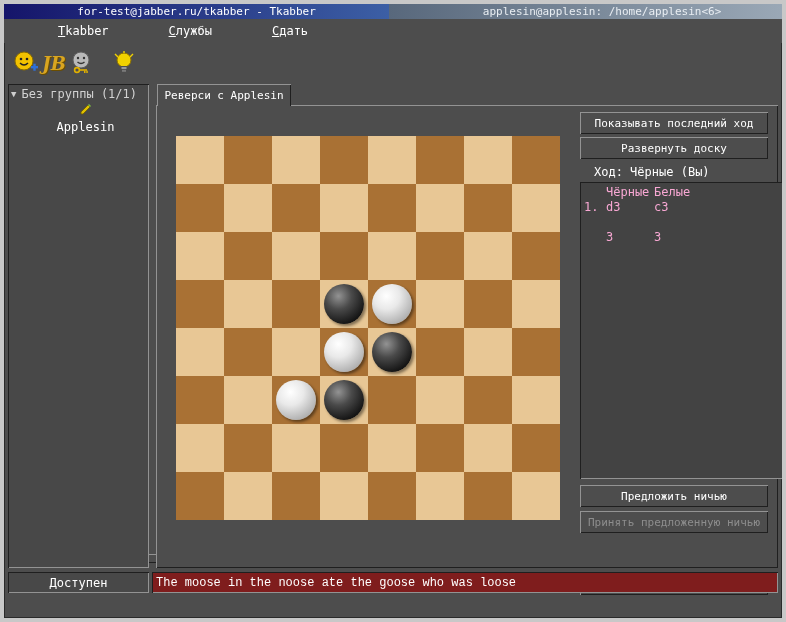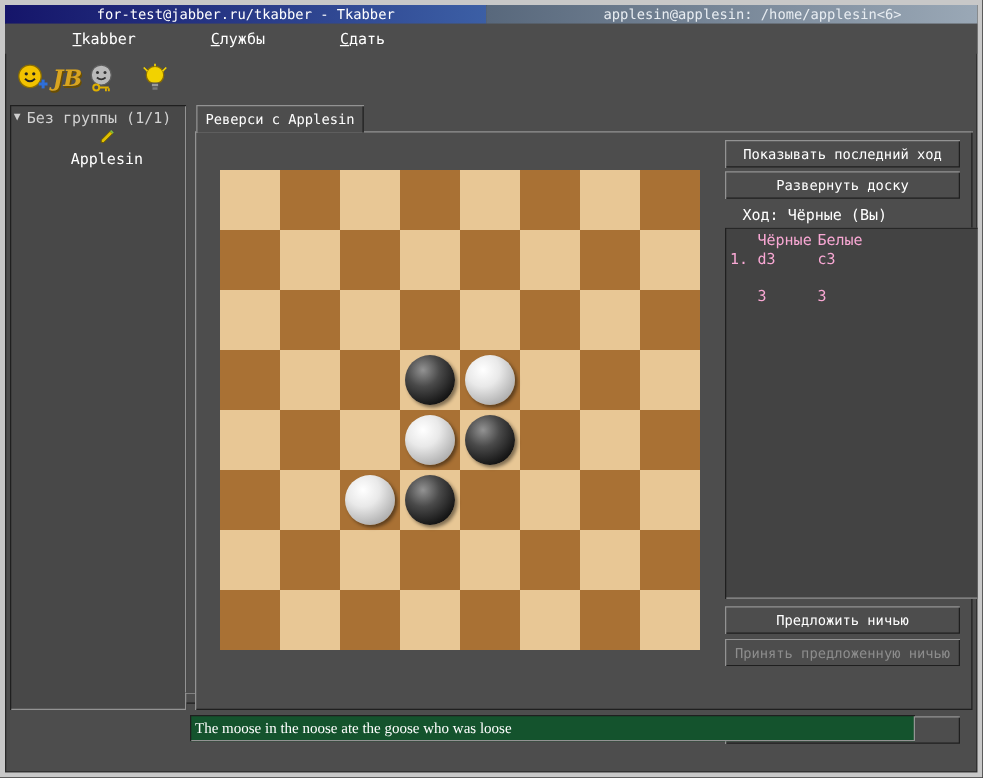--- a/index.html
+++ b/index.html
@@ -50,22 +50,22 @@
        box-shadow:inset 1px 1px 0 #939393, inset -1px -1px 0 #1f1f1f;cursor:default;white-space:nowrap;}
   .btn.disabled{color:#8d8d8d;}
   .turn-label{position:absolute;left:426px;top:60px;color:#ffffff;font-size:12px;white-space:nowrap;margin-left:12px;}
   .movelist{position:absolute;left:424px;top:77px;width:220px;height:297px;background:#434343;color:#f9a8d4;
             font-size:12px;box-shadow:inset 1px 1px 0 #1f1f1f, inset -1px -1px 0 #939393;padding-top:3px;box-sizing:border-box;}
   .ml-row{display:grid;grid-template-columns:22px 48px auto;padding-left:4px;line-height:15px;}
   .ml-totals{margin-top:15px;}
   
   .statusbar{position:absolute;left:4px;top:568px;width:141px;height:21px;background:#484848;color:#fff;
              font-size:12px;display:flex;align-items:center;justify-content:center;}
-  .chat-input{position:absolute;left:148px;top:568px;width:580px;height:21px;background:#14532d;color:#ffffff;
-              border:none;outline:none;font-family:Liberation Serif, serif;font-size:12px;padding:0 4px;box-sizing:border-box;
+  .chat-input{position:absolute;left:148px;top:568px;width:626px;height:21px;background:#7f1d1d;color:#ffffff;
+              border:none;outline:none;font-family:Liberation Mono, monospace;font-size:12px;padding:0 4px;box-sizing:border-box;
               box-shadow:inset 1px 1px 0 #1f1f1f, inset -1px -1px 0 #939393;}
 </style>
 </head>
 <body>
 
 <div id="window">
 
   <div class="titlebar">
     <div class="tb-left">for-test@jabber.ru/tkabber - Tkabber</div>
     <div class="tb-right">applesin@applesin: /home/applesin&lt;6&gt;</div>
@@ -234,16 +234,19 @@
         <span>3</span>
       </div>
     </div>
 
     <div class="btn disabled" style="top:406px;">Принять предложенную ничью</div>
     <div class="btn" style="top:380px;">Предложить ничью</div>
     <div class="btn" style="top:432px;margin-top:36px;">Сдать партию</div>
 
   </div>
 
+  <div class="statusbar sunken">
+    <span>Доступен</span>
+  </div>
 
   <input class="chat-input" value="The moose in the noose ate the goose who was loose" style="">
 
 </div>
 
 </body></html>

